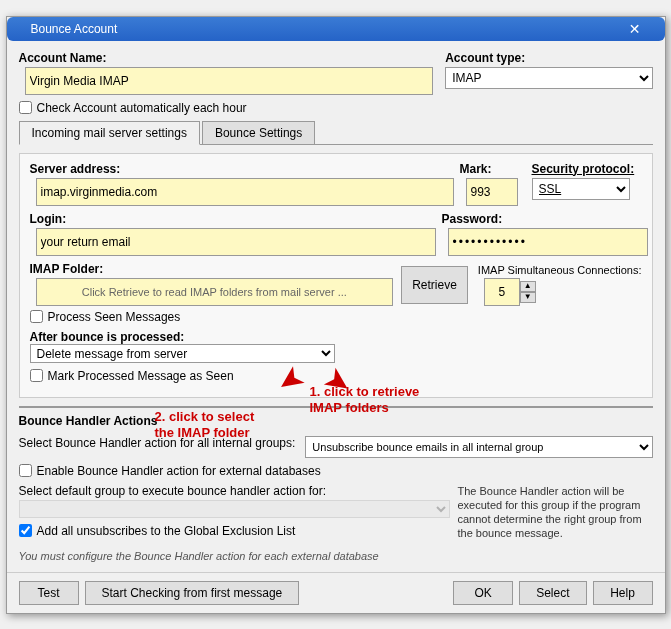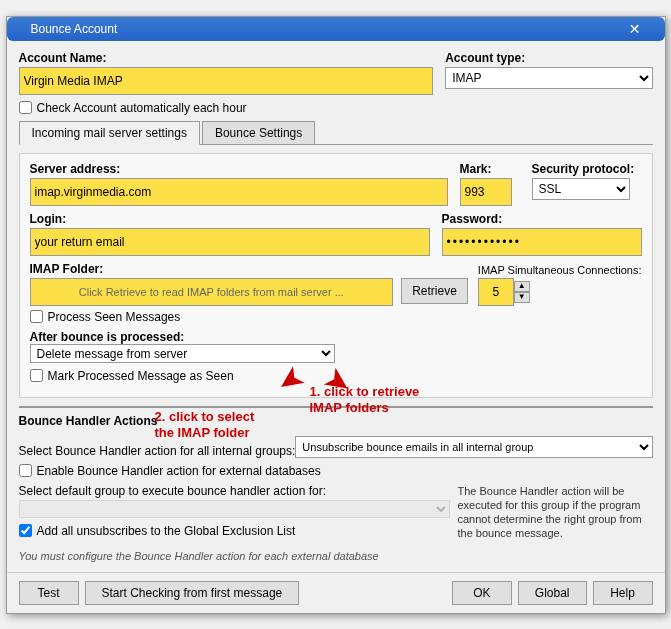--- a/index.html
+++ b/index.html
@@ -59,21 +59,22 @@
       font-weight: normal;
     }
     .label-bold {
       font-weight: bold;
     }
     input[type="text"], input[type="password"] {
       border: 1px solid #999;
       padding: 2px 4px;
       font-size: 12px;
       height: 28px;
-      background: #fde047;
+      background: #fef9c3;
+      margin-left: 6px;
     }
     input[type="text"]:read-only, input[type="password"]:read-only {
       background: #f5f5f5;
     }
     select {
       border: 1px solid #999;
       padding: 1px 2px;
       font-size: 12px;
       height: 22px;
       background: white;
@@ -135,21 +136,21 @@
       padding: 0 3px;
       flex: 1;
       line-height: 1;
     }
     .retrieve-btn {
       border: 1px solid #999;
       background: #e0e0e0;
       cursor: pointer;
       font-size: 12px;
       padding: 2px 10px;
-      height: 26px;
+      height: 38px;
     }
     .imap-folder-input {
       flex: 1;
       border: 1px solid #999;
       padding: 2px 4px;
       font-size: 11px;
       height: 22px;
       background: white;
       color: #555;
       text-align: center;
@@ -177,22 +178,22 @@
       padding-top: 6px;
       margin-top: 4px;
     }
     .bounce-handler-title {
       font-weight: bold;
       font-size: 12px;
       margin-bottom: 8px;
     }
     .handler-row {
       display: flex;
-      align-items: flex-end;
-      gap: 0;
+      align-items: flex-start;
+      gap: 10px;
       margin-bottom: 6px;
     }
     .handler-label {
       font-size: 12px;
       white-space: nowrap;
     }
     .handler-select {
       flex: 1;
       height: 22px;
       font-size: 11px;
@@ -321,21 +322,21 @@
 
       <div class="form-row">
         <div class="form-col" style="flex:2; margin-right:12px;">
           <label class="label label-bold">Server address:</label>
           <input type="text" style="width: 100%;" value="imap.virginmedia.com">
         </div>
         <div class="form-col" style="flex:0 0 60px; margin-right:12px;">
           <label class="label label-bold">Mark:</label>
           <input type="text" style="width: 52px;" value="993">
         </div>
-        <div class="form-col" style="flex:0 0 110px;">
+        <div class="form-col" style="flex:0 0 110px;text-decoration:underline;">
           <label class="label label-bold">Security protocol:</label>
           <select style="width:98px;">
             <option>SSL</option>
             <option>TLS</option>
             <option>None</option>
           </select>
         </div>
       </div>
 
       <div class="form-row">
@@ -444,17 +445,17 @@
 
   </div>
 
   <div class="footer">
     <div style="display:flex; gap:6px;">
       <button class="footer-btn">Test</button>
       <button class="footer-btn">Start Checking from first message</button>
     </div>
     <div style="display:flex; gap:6px;">
       <button class="footer-btn">OK</button>
-      <button class="footer-btn">Global</button>
+      <button class="footer-btn">Select</button>
       <button class="footer-btn">Help</button>
     </div>
   </div>
 </div>
 
 </body></html>

